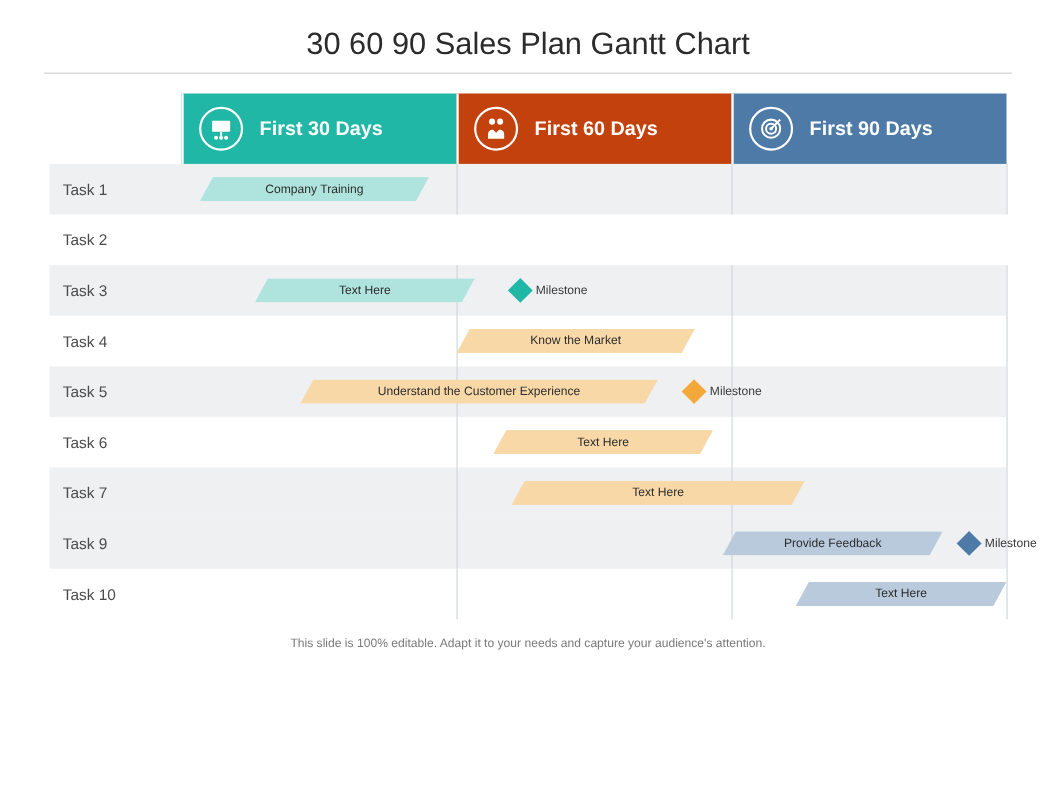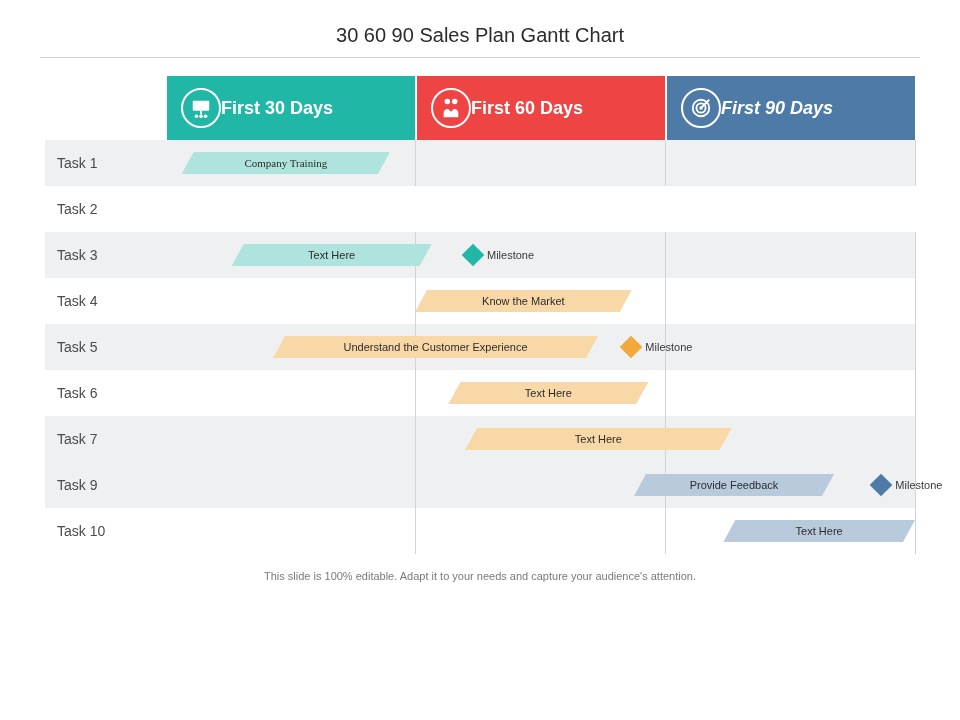--- a/index.html
+++ b/index.html
@@ -9,52 +9,52 @@
     height: 720px;
     font-family: Arial, Helvetica, sans-serif;
     background: #fff;
     color: #3a3a3a;
   }
   .slide {
     padding: 18px 40px 10px 40px;
   }
   .title {
     text-align: center;
-    font-size: 20px;
+    font-size: 28px;
     font-weight: 400;
     color: #2b2b2b;
     margin: 6px 0 10px 0;
   }
   .rule {
     border: none;
     border-top: 1px solid #cfcfcf;
     margin: 0 0 18px 0;
   }
   .gantt {
     width: 870px;
     margin: 0 auto;
   }
   .head-row { display: flex; }
   .head-spacer { width: 120px; }
   .phase {
     flex: 1;
     height: 64px;
     display: flex;
     align-items: center;
-    gap: 0;
+    gap: 15px;
     padding: 0 14px;
     color: #fff;
     font-weight: 700;
     font-size: 18px;
     border-left: 2px solid #fff;
   }
   .phase:first-of-type { border-left: none; }
   .ph-teal   { background: #20b7a6; }
-  .ph-orange { background: #ef4444; }
-  .ph-blue   { background: #4d7aa7; font-style: italic; }
+  .ph-orange { background: #c2410c; }
+  .ph-blue   { background: #4d7aa7; }
   .phase .picon {
     width: 40px; height: 40px;
     border: 2px solid #fff;
     border-radius: 50%;
     display:flex; align-items:center; justify-content:center;
     flex: 0 0 auto;
   }
   .phase svg { width: 22px; height: 22px; fill: #fff; }
 
   .rows { }
@@ -168,21 +168,21 @@
       </div>
     </div>
 
     <div class="rows" id="rows">
         <div class="row alt">
           <div class="label">Task 1</div>
           <div class="track">
             <div class="grid" style="left: 250px;"></div>
             <div class="grid" style="left: 500px;"></div>
             <div class="grid" style="left: 750px;"></div>
-            <div class="bar bar-teal" style="left: 16.6667px; width: 208.333px; font-family: Liberation Serif, serif;">Company Training</div>
+            <div class="bar bar-teal" style="left: 16.6667px; width: 208.333px;">Company Training</div>
           </div>
         </div>
         <div class="row">
           <div class="label">Task 2</div>
         </div>
         <div class="row alt">
           <div class="label">Task 3</div>
           <div class="track">
             <div class="grid" style="left: 250px;"></div>
             <div class="grid" style="left: 500px;"></div>
@@ -233,21 +233,21 @@
             <div class="grid" style="left: 750px;"></div>
             <div class="bar bar-orange" style="left: 300px; width: 266.667px;">Text Here</div>
           </div>
         </div>
         <div class="row alt">
           <div class="label">Task 9</div>
           <div class="track">
             <div class="grid" style="left: 250px;"></div>
             <div class="grid" style="left: 500px;"></div>
             <div class="grid" style="left: 750px;"></div>
-            <div class="bar bar-blue" style="left: 469px; width: 200px;">Provide Feedback</div>
+            <div class="bar bar-blue" style="left: 492px; width: 200px;">Provide Feedback</div>
             <div class="mile" style="left: 708.333px;">
               <div class="diamond d-blue"></div>
               <span>Milestone</span>
             </div>
           </div>
         </div>
         <div class="row">
           <div class="label">Task 10</div>
           <div class="track">
             <div class="grid" style="left: 250px;"></div>

